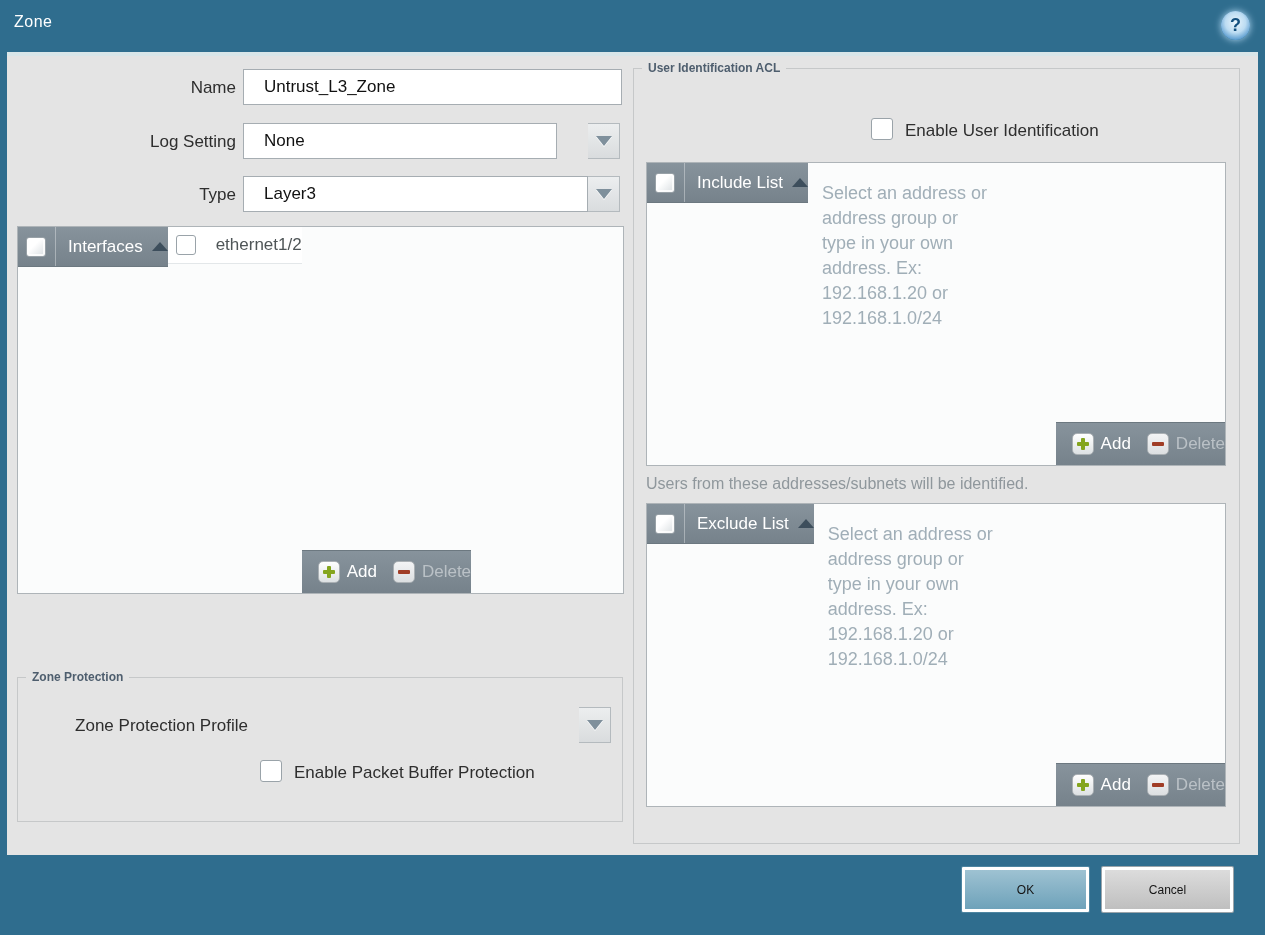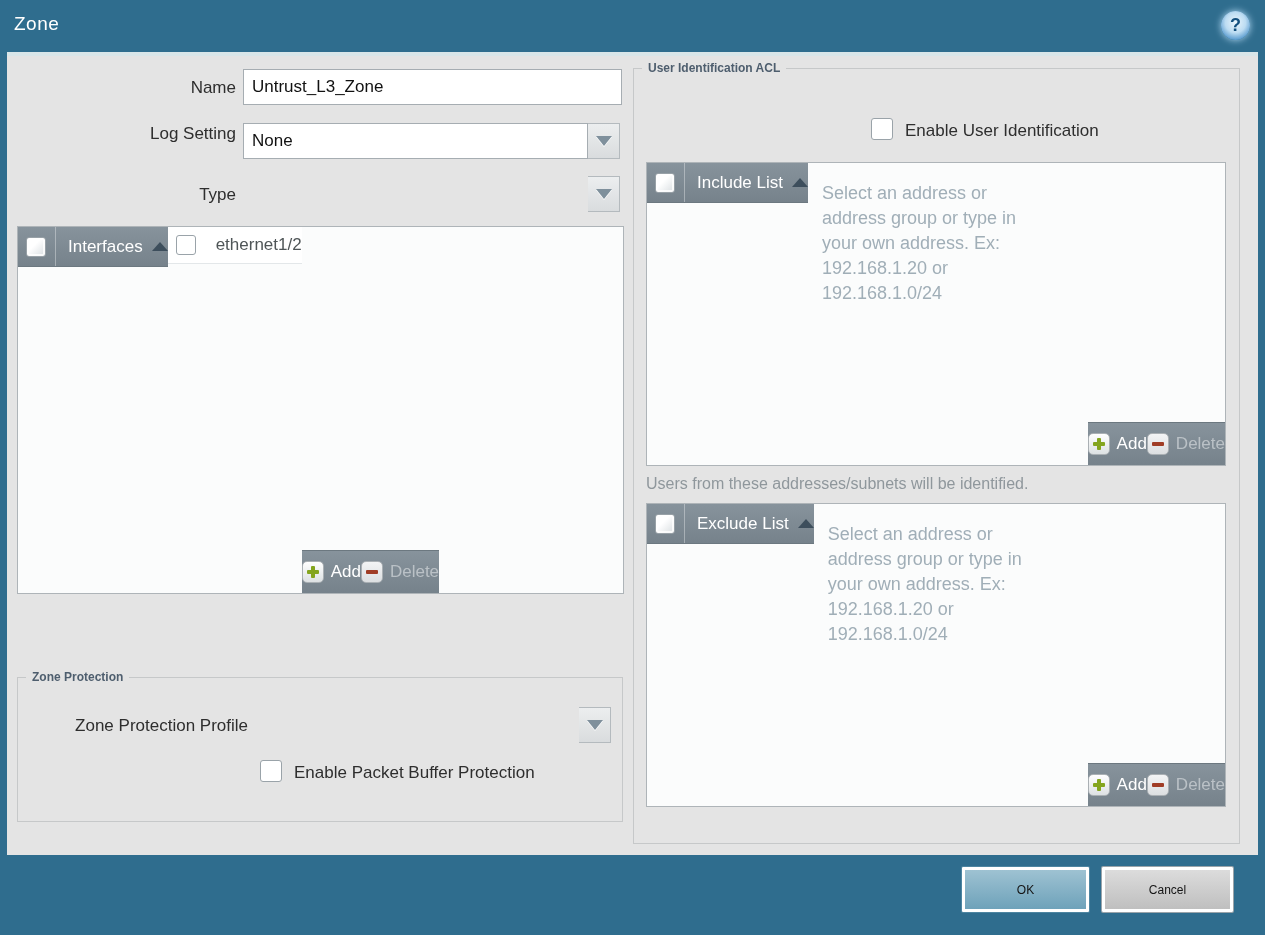--- a/index.html
+++ b/index.html
@@ -8,21 +8,21 @@
     font-family:"Liberation Sans", sans-serif;
     background:#2f6d8e;
     position:relative;
     color:#333;
   }
   .abs { position:absolute; }
 
   
   .title {
     left:14px; top:13px;
-    font-size:19px; font-weight:300; color:#ffffff;
+    font-size:16px; font-weight:300; color:#ffffff;
     letter-spacing:0.5px;
   }
   .help-icon {
     left:1221px; top:11px; width:29px; height:29px;
     border-radius:50%;
     background:radial-gradient(circle at 50% 40%, #eaf5fc 0%, #bcdcf2 45%, #5e9ed0 75%, #3a7cb4 100%);
     box-shadow:0 0 7px rgba(190,225,250,.9);
     color:#14507e; font-size:18px; font-weight:bold;
     display:flex; align-items:center; justify-content:center;
     cursor:pointer;
@@ -35,21 +35,21 @@
     border-top:4px solid #d9e6e9;
   }
 
   
   .flabel {
     font-size:17px; color:#2e2e2e; text-align:right;
   }
   .tinput {
     border:1px solid #a6adb2; background:#ffffff;
     font-family:"Liberation Sans", sans-serif;
-    font-size:17px; color:#111; padding:0 8px;
+    font-size:17px; color:#111; padding:0 20px;
     outline:none;
   }
   .arrow-btn {
     background:linear-gradient(#eceeef,#d9dcde);
     border:1px solid #b4babe; border-left:none;
     display:flex; align-items:center; justify-content:center;
     cursor:pointer;
   }
   .arrow-down {
     width:0; height:0;
@@ -94,21 +94,21 @@
   }
   .lrow .cbx { margin-left:8px; }
   .lrow .rtxt { margin-left:20px; }
   .lbody { flex:1; position:relative; }
   .placeholder {
     position:absolute; left:14px; top:18px; right:60px;
     font-size:18px; line-height:25px; color:#a0aeb7;
   }
 
   
-  .ftr-btn { display:flex; align-items:center; margin-left:0; cursor:pointer; }
+  .ftr-btn { display:flex; align-items:center; margin-left:16px; cursor:pointer; }
   .ftr-btn.disabled { cursor:default; }
   .mini-icon {
     width:22px; height:22px; border-radius:5px; position:relative;
     background:linear-gradient(#ffffff,#dde1e3);
     border:1px solid #aab0b4; flex:none;
   }
   .mini-icon.add::before, .mini-icon.add::after {
     content:""; position:absolute; background:#84a51e; border-radius:1px;
   }
   .mini-icon.add::before { left:4px; top:8px; width:12px; height:4px; }
@@ -151,27 +151,28 @@
 <div class="abs title">Zone</div>
 <div class="abs help-icon">
   <span>?</span>
 </div>
 
 <div class="abs dialog">
 
   <div class="abs flabel" style="left:40px; top:22px; width:189px;">Name</div>
   <input class="abs tinput" style="left: 236px; top: 13px; width: 379px; height: 36px;" value="Untrust_L3_Zone">
 
-  <div class="abs flabel" style="left:40px; top:68px; width:189px;">Log Setting</div>
-  <input class="abs tinput" style="left: 236px; top: 67px; width: 345px; height: 36px;" value="None">
+  <div class="abs flabel" style="left:40px; top:76px; width:189px;">Log Setting</div>
+  <input class="abs tinput" style="left: 236px; top: 67px; width: 314px; height: 36px;" value="None">
   <div class="abs arrow-btn" style="left:581px; top:67px; width:32px; height:36px;">
     <span class="arrow-down"></span>
   </div>
 
   <div class="abs flabel" style="left:40px; top:129px; width:189px;">Type</div>
+  <input class="abs tinput" style="left: 236px; top: 120px; width: 345px; height: 36px;" value="Layer3">
   <div class="abs arrow-btn" style="left:581px; top:120px; width:32px; height:36px;">
     <span class="arrow-down"></span>
   </div>
 
   <div class="abs ltable" style="left:10px; top:170px; width:607px; height:368px;">
     <div class="hdr">
       <span class="cbx"></span>
       <span class="hdr-sep"></span>
       <span class="hdr-title">Interfaces</span>
       <span class="sort-up"></span>

